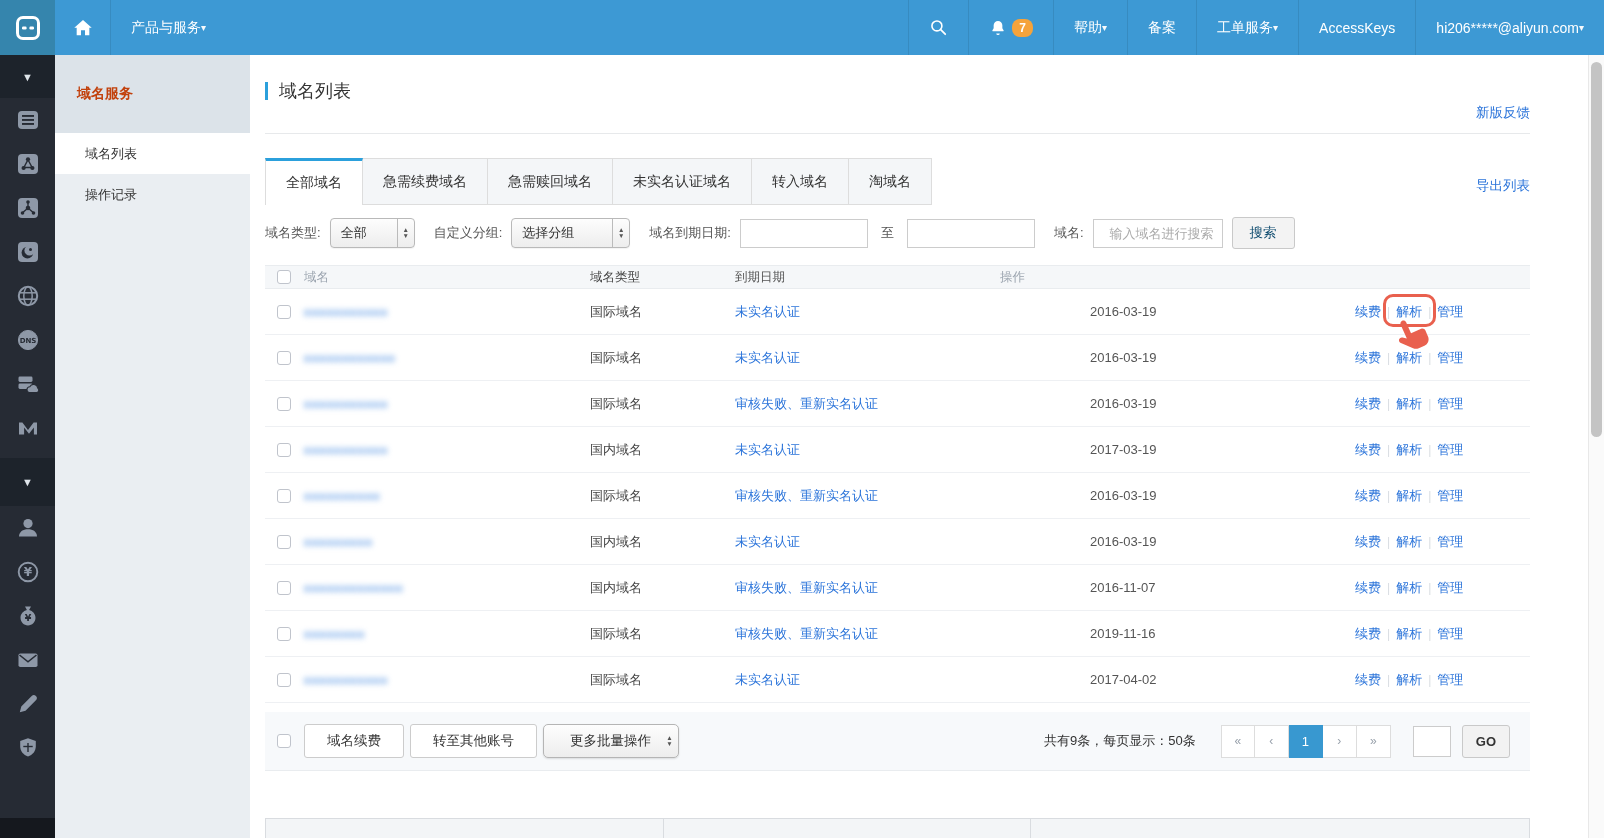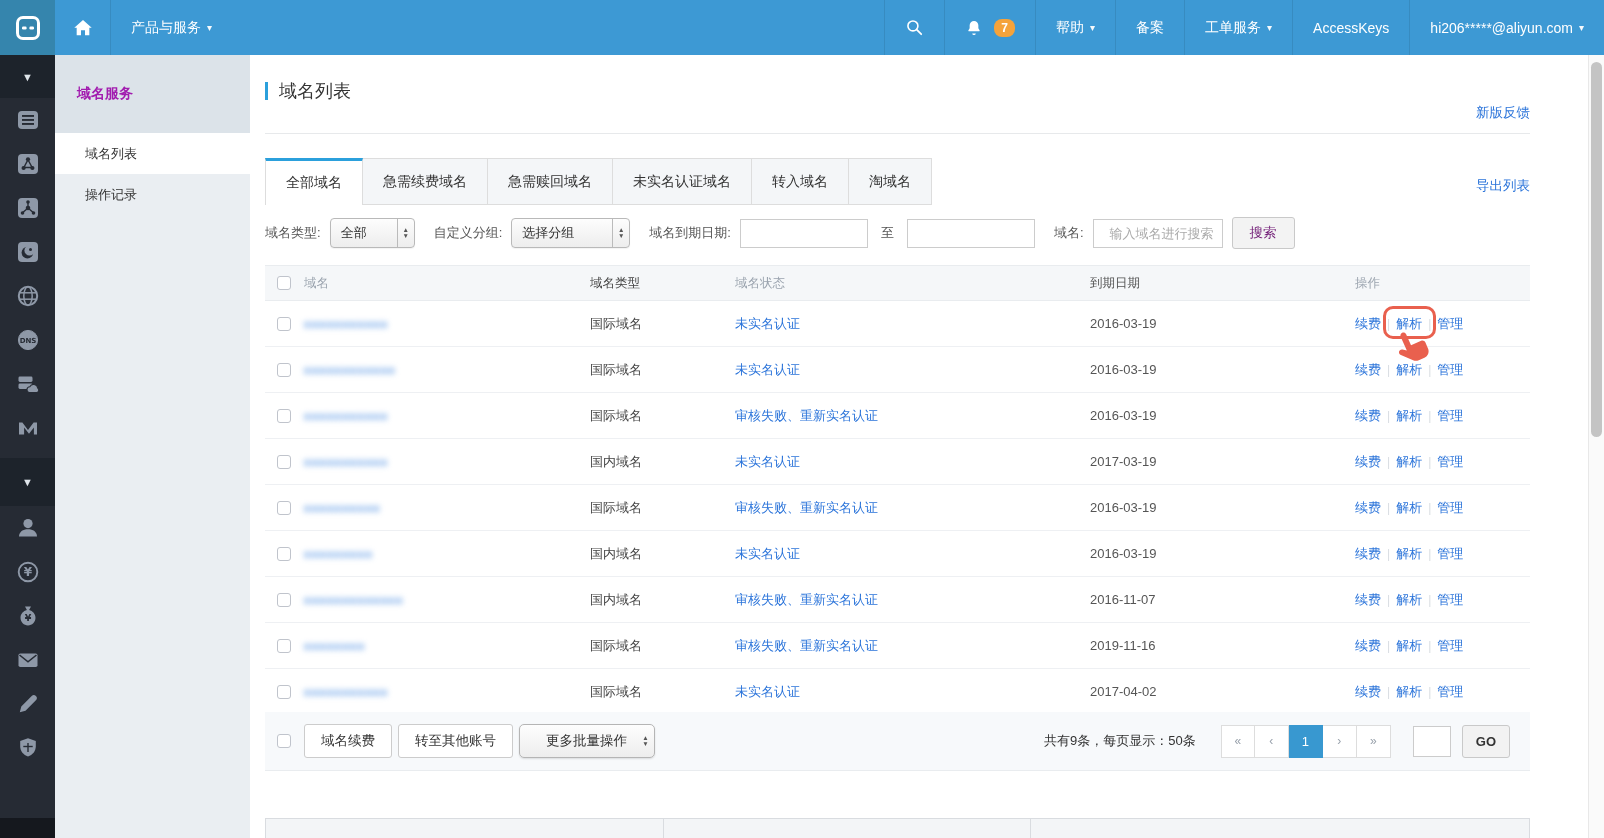--- a/index.html
+++ b/index.html
@@ -10,39 +10,39 @@
     -webkit-font-smoothing:antialiased;
   }
   a { text-decoration:none; cursor:pointer; }
 
   
   .topnav { position:absolute; top:0; left:0; right:0; height:55px; background:#3d99d4;
             display:flex; align-items:center; color:#fff; z-index:20; }
   .logo-block { width:55px; height:55px; background:#3585ad; display:flex; align-items:center; justify-content:center; cursor:pointer; }
   .home-block { width:55px; height:55px; display:flex; align-items:center; justify-content:center; cursor:pointer; }
   .nav-sep { width:1px; height:55px; background:rgba(0,0,0,.09); flex:0 0 auto; }
-  .nav-item { display:flex; align-items:center; gap:6px; padding:18px 20px; height:55px;
+  .nav-item { display:flex; align-items:center; padding:18px 20px; height:55px;
               font-size:14px; cursor:pointer; white-space:nowrap; }
   .nav-caret { font-size:10px; line-height:1; opacity:.95; }
   .nav-spacer { flex:1; }
   .badge { background:#f5a33b; color:#fff; font-size:12px; font-weight:bold;
            padding:2px 7px; border-radius:8px; margin-left:5px; }
 
   
   .iconbar { position:absolute; left:0; top:55px; width:55px; bottom:0; background:#262b34; z-index:10; }
   .icon-toggle { height:43px; background:#1d232b; display:flex; align-items:center; justify-content:center;
                  color:#dfe5ea; font-size:11px; cursor:pointer; }
   .icon-toggle.second { margin-top:8px; height:48px; }
   .icon-slot { height:44px; display:flex; align-items:center; justify-content:center; cursor:pointer; }
   .iconbar-bottom { position:absolute; left:0; bottom:0; width:55px; height:20px; background:#15181e; }
 
   
   .subsidebar { position:absolute; left:55px; top:55px; width:195px; bottom:0; background:#eaeef2; z-index:5; }
   .sub-header { height:78px; background:#dce3e9; display:flex; align-items:center; padding-left:22px;
-                font-size:14px; font-weight:bold; color:#a21caf; }
+                font-size:14px; font-weight:bold; color:#c2410c; }
   .sub-item { height:41px; line-height:41px; padding-left:30px; font-size:13px; color:#333; cursor:pointer; }
   .sub-item.active { background:#fff; }
 
   
   .main { position:absolute; left:250px; top:55px; right:0; bottom:0; background:#fff; }
 
   .title-row { position:absolute; left:15px; top:18px; height:36px; display:flex; align-items:center; }
   .title-bar { width:3px; height:18px; background:#2ba0dc; margin-right:11px; }
   .page-title { font-size:18px; color:#333; }
   .dns-btn { margin-left:24px; height:35px; padding:0 21px; background:#fdfdfd; border:1px solid #ddd;
@@ -65,25 +65,25 @@
          background:linear-gradient(#fdfdfd,#ededed); cursor:pointer; overflow:hidden; box-shadow:0 1px 1px rgba(0,0,0,.05); }
   .sel-val { display:flex; align-items:center; padding:0 10px; color:#333; flex:1; }
   .sel-arrows { width:17px; border-left:1px solid #bbb; display:flex; flex-direction:column;
                 align-items:center; justify-content:center; color:#555; font-size:6.5px; line-height:6px; }
   .sel.naked .sel-arrows { border-left:0; }
   .txt { height:29px; border:1px solid #ccc; background:#fff; padding:0 8px; font-size:13px; color:#333;
          font-family:inherit; outline:none; }
   .txt::placeholder { color:#aaa; }
   .to-label { margin:0 13px; color:#555; }
   .search-btn { margin-left:9px; height:32px; padding:0 17px; background:#f3f3f3; border:1px solid #c9c9c9;
-                border-radius:3px; font-size:13.5px; color:#701a75; cursor:pointer; }
+                border-radius:3px; font-size:13.5px; color:#0c4a6e; cursor:pointer; }
 
   
   .table { position:absolute; left:15px; top:210px; width:1265px; font-size:13px; }
-  .thead { display:flex; align-items:center; height:36px; background:#f5f7f9;
+  .thead { display:flex; align-items:center; height:24px; background:#f5f7f9;
            border-top:1px solid #e9ecef; border-bottom:1px solid #e9ecef; color:#9aa3ae; font-size:12.5px; }
   .trow { display:flex; align-items:center; height:46px; border-bottom:1px solid #eef0f3; background:#fff; }
   .col-cb { width:39px; padding-left:12px; display:flex; align-items:center; }
   .col-domain { width:286px; }
   .col-type { width:145px; color:#444; }
   .col-status { width:355px; }
   .col-expiry { width:265px; color:#555; }
   .col-actions { flex:1; text-align:left; padding-right:12px; }
   .cb { width:14px; height:14px; border:1px solid #c0c4cc; border-radius:3px; background:#fff; display:inline-block; cursor:pointer; }
   .tlink { color:#2b74da; }
@@ -92,21 +92,21 @@
 
   .annotated { position:relative; display:inline-block; }
   .ann-ring { position:absolute; left:-13px; top:-9px; width:53px; height:33px;
               border:3px solid #e9604e; border-radius:10px; pointer-events:none; }
   .ann-hand { position:absolute; left:-1px; top:13px; width:36px; height:42px;
               transform:rotate(-24deg); z-index:6; pointer-events:none; }
 
   
   .batchbar { position:absolute; left:15px; top:657px; width:1265px; height:59px; background:#f7f9fb;
               border-bottom:1px solid #e9ecef; display:flex; align-items:center; font-size:13px; }
-  .batch-btn { height:34px; padding:0 16px; background:#fff; border:1px solid #ccc; border-radius:3px;
+  .batch-btn { height:34px; padding:0 22px; background:#fff; border:1px solid #ccc; border-radius:3px;
                font-size:13.5px; color:#333; margin-right:6px; cursor:pointer; }
   .more-sel { height:34px; font-size:13.5px; border-radius:5px; border:1px solid #b5b5b5;
               box-shadow:0 1px 2px rgba(0,0,0,.12);padding-left:16px; }
   .summary { margin-left:auto; color:#333; }
   .pager { display:flex; margin-left:25px; }
   .pg { width:34px; height:33px; border:1px solid #ddd; border-left:0; background:#fff; color:#98a1ab;
         display:flex; align-items:center; justify-content:center; font-size:12px; cursor:pointer; }
   .pg:first-child { border-left:1px solid #ddd; }
   .pg.current { background:#3898d0; border-color:#3898d0; color:#fff; font-size:13px; }
   .page-input { width:38px; height:31px; border:1px solid #ccc; margin-left:22px; text-align:center; }
@@ -348,21 +348,20 @@
     <button class="search-btn">搜索</button>
   </div>
 
   <div class="table">
     <div class="thead">
       <div class="col-cb">
           <span class="cb"></span>
         </div>
       <div class="col-domain">域名</div>
       <div class="col-type">域名类型</div>
-      <div class="col-status">域名状态</div>
       <div class="col-expiry">到期日期</div>
       <div class="col-actions">操作</div>
     </div>
     <div id="tbody">
         <div class="trow">
     <div class="col-cb">
             <span class="cb"></span>
           </div>
     <div class="col-domain"><a class="masked">●●●●●●●●●●●</a></div>
     <div class="col-type">国际域名</div>

